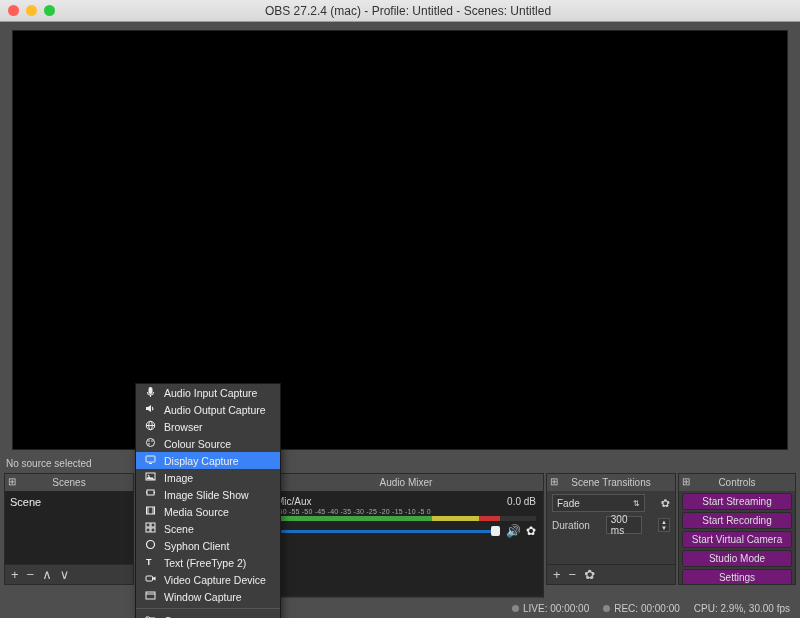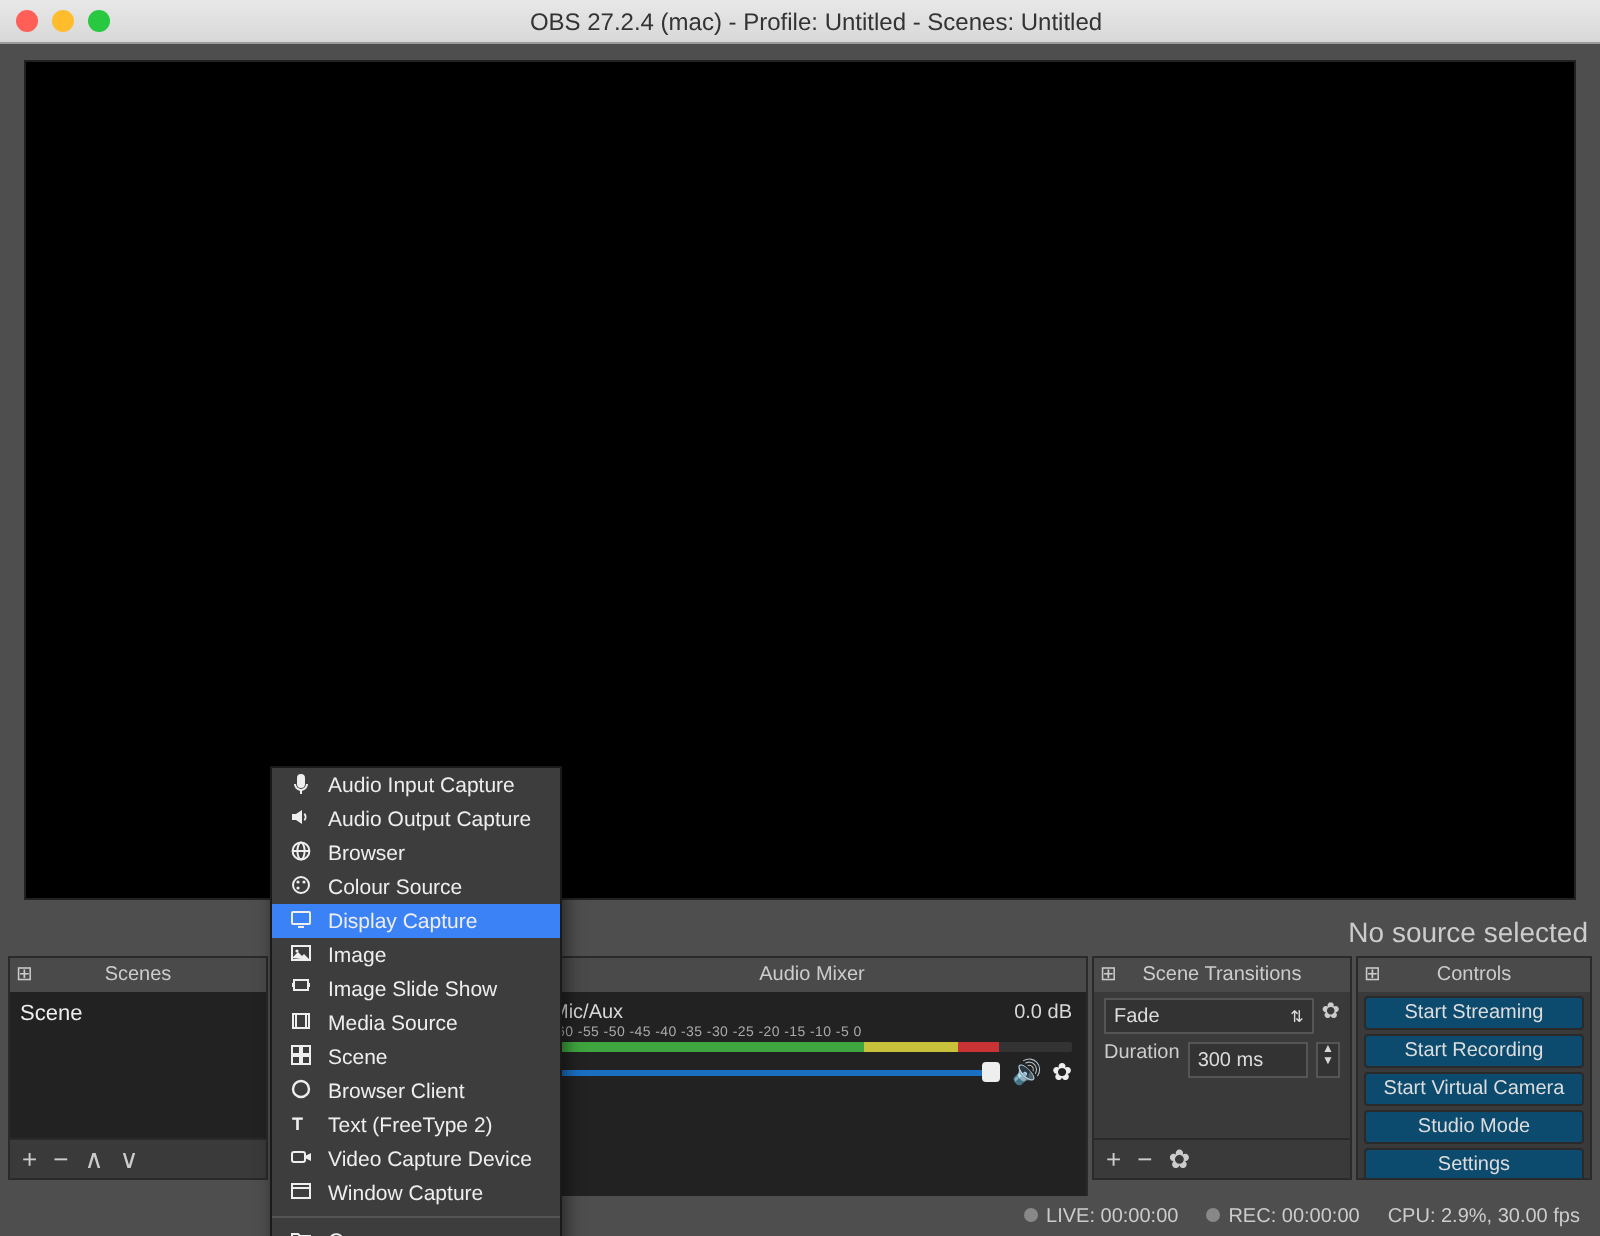--- a/index.html
+++ b/index.html
@@ -6,21 +6,21 @@
 body { background: #4e4e4e; width: 800px; height: 618px; overflow: hidden; font-size: 11px; color: #d8d8d8; }
 .titlebar { height: 22px; background: linear-gradient(#e8e8e8,#d8d8d8); display: flex; align-items: center; position: relative; border-bottom: 1px solid #9b9b9b; }
 .traffic { display: flex; gap: 7px; margin-left: 8px; }
 .t-dot { width: 11px; height: 11px; border-radius: 50%; }
 .t-close { background: #ff5f57; } .t-min { background: #ffbd2e; } .t-max { background: #28c940; }
 .titlebar .title { position: absolute; left: 16px; right: 0; text-align: center; color: #333; font-size: 12px; pointer-events: none; }
 
 .preview-wrap { padding: 8px 12px 4px 12px; }
 .preview { background: #000; width: 100%; height: 420px; border: 1px solid #222; }
 
-.no-src { padding: 4px 6px; color: #ccc; font-size: 14px; text-align: right; }
+.no-src { padding: 4px 6px; color: #ccc; font-size: 10px; }
 
 .panels { display: flex; padding: 0 4px; gap: 2px; }
 .panel { background: #3a3a3a; display: flex; flex-direction: column; border: 1px solid #2a2a2a; }
 .panel-hdr { background: #4a4a4a; text-align: center; font-size: 10px; padding: 3px 0; color: #ccc; position: relative; }
 .panel-hdr .dock { position: absolute; left: 3px; top: 2px; font-size: 10px; color: #ccc; }
 .panel-body { flex: 1; background: #222; overflow: hidden; padding: 3px 5px; }
 
 .scenes-panel { width: 130px; height: 112px; }
 .sources-panel { width: 130px; height: 112px; }
 .mixer-panel { flex: 1; height: 144px; }
@@ -37,30 +37,30 @@
 .mix-labels { display: flex; justify-content: space-between; font-size: 10px; }
 .mix-scale { font-size: 7px; color: #aaa; letter-spacing: 0.03em; white-space: nowrap; overflow: hidden; margin: 1px 0 1px 0; }
 .meter { height: 5px; width: 100%; background: linear-gradient(to right,#3fa53f 0%,#3fa53f 60%,#c8c23a 60%,#c8c23a 78%,#c93333 78%,#c93333 86%,#333 86%,#333 100%); border-radius: 1px; margin-bottom: 3px; }
 .slider-row { display: flex; align-items: center; gap: 6px; }
 .slider { position: relative; flex: 1; height: 10px; }
 .slider-track { position: absolute; top: 4px; left: 0; right: 0; height: 3px; background: #1a6fc3; border-radius: 2px; }
 .slider-thumb { position: absolute; top: 0; left: 96%; width: 9px; height: 10px; background: #eee; border-radius: 2px; }
 .mix-icons { display: flex; gap: 5px; font-size: 12px; color: #eee; }
 
 
-.trans-row { display: flex; gap: 4px; margin-bottom: 4px; }
+.trans-row { display: flex; align-items: center; gap: 16px; margin-bottom: 4px; }
 .select-box { flex: 1; background: #333; border: 1px solid #555; padding: 2px 4px; font-size: 10px; color: #ddd; display: flex; justify-content: space-between; align-items: center; height: 18px; }
 .gear { font-size: 11px; cursor: pointer; color: #ccc; }
 .spin { display: flex; flex-direction: column; font-size: 6px; line-height: 6px; background: #333; border: 1px solid #555; }
 .spin span { padding: 0 2px; cursor: pointer; }
 .dur-label { font-size: 10px; color: #ccc; }
 
 
 .controls-panel .panel-body { background: #3a3a3a; padding: 2px 3px; display: flex; flex-direction: column; gap: 2px; }
-.ctrl-btn { background: #0c4a6e; border: 1px solid #2a2a2a; color: #ddd; font-size: 10px; padding: 2px 0; text-align: center; cursor: pointer; border-radius: 2px; }
+.ctrl-btn { background: #701a75; border: 1px solid #2a2a2a; color: #ddd; font-size: 10px; padding: 2px 0; text-align: center; cursor: pointer; border-radius: 2px; }
 
 
 .statusbar { position: absolute; bottom: 0; left: 0; right: 0; height: 20px; display: flex; align-items: center; justify-content: flex-end; gap: 14px; padding: 0 10px; font-size: 10px; color: #ccc; background: #4e4e4e; }
 .stat-dot { width: 7px; height: 7px; border-radius: 50%; background: #888; display: inline-block; margin-right: 4px; vertical-align: middle; }
 
 
 .ctx-menu { position: absolute; left: 135px; top: 383px; width: 146px; background: #3d3d3d; border: 1px solid #1a1a1a; box-shadow: 2px 3px 8px rgba(0,0,0,0.5); z-index: 100; }
 .ctx-item { display: flex; align-items: center; gap: 7px; padding: 2px 8px; font-size: 10.5px; color: #eee; cursor: pointer; height: 17px; }
 .ctx-item.hl { background: #3b82f6; }
 .ctx-sep { height: 1px; background: #555; margin: 3px 0; }
@@ -232,21 +232,21 @@
     <div class="ctx-item">
       <span class="ctx-icon"><svg class="ico" viewBox="0 0 11 11">
           <use href="#i-scene"></use>
         </svg></span>
       <span>Scene</span>
     </div>
     <div class="ctx-item">
       <span class="ctx-icon"><svg class="ico" viewBox="0 0 11 11">
           <use href="#i-circle"></use>
         </svg></span>
-      <span>Browser Client</span>
+      <span>Syphon Client</span>
     </div>
     <div class="ctx-item">
       <span class="ctx-icon"><svg class="ico" viewBox="0 0 11 11">
           <use href="#i-text"></use>
         </svg></span>
       <span>Text (FreeType 2)</span>
     </div>
     <div class="ctx-item">
       <span class="ctx-icon"><svg class="ico" viewBox="0 0 11 11">
           <use href="#i-camera"></use>

